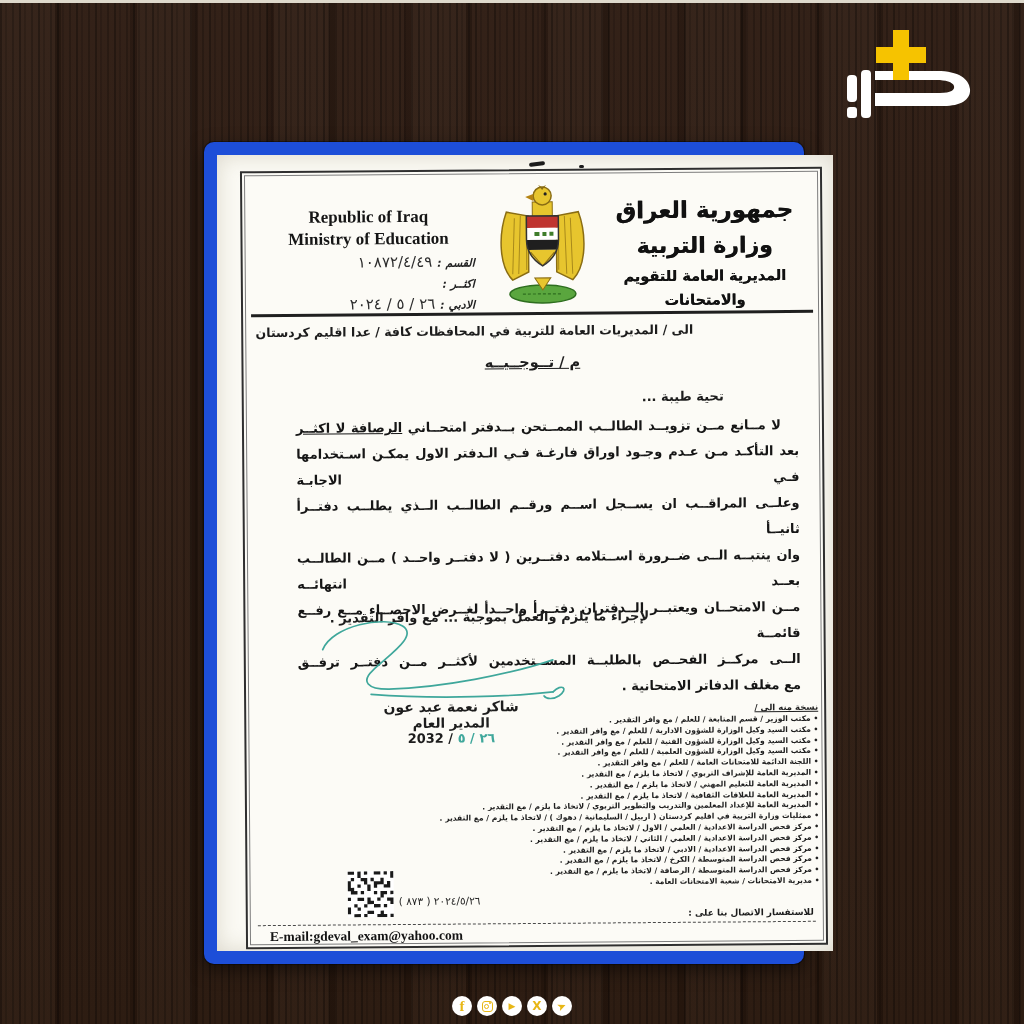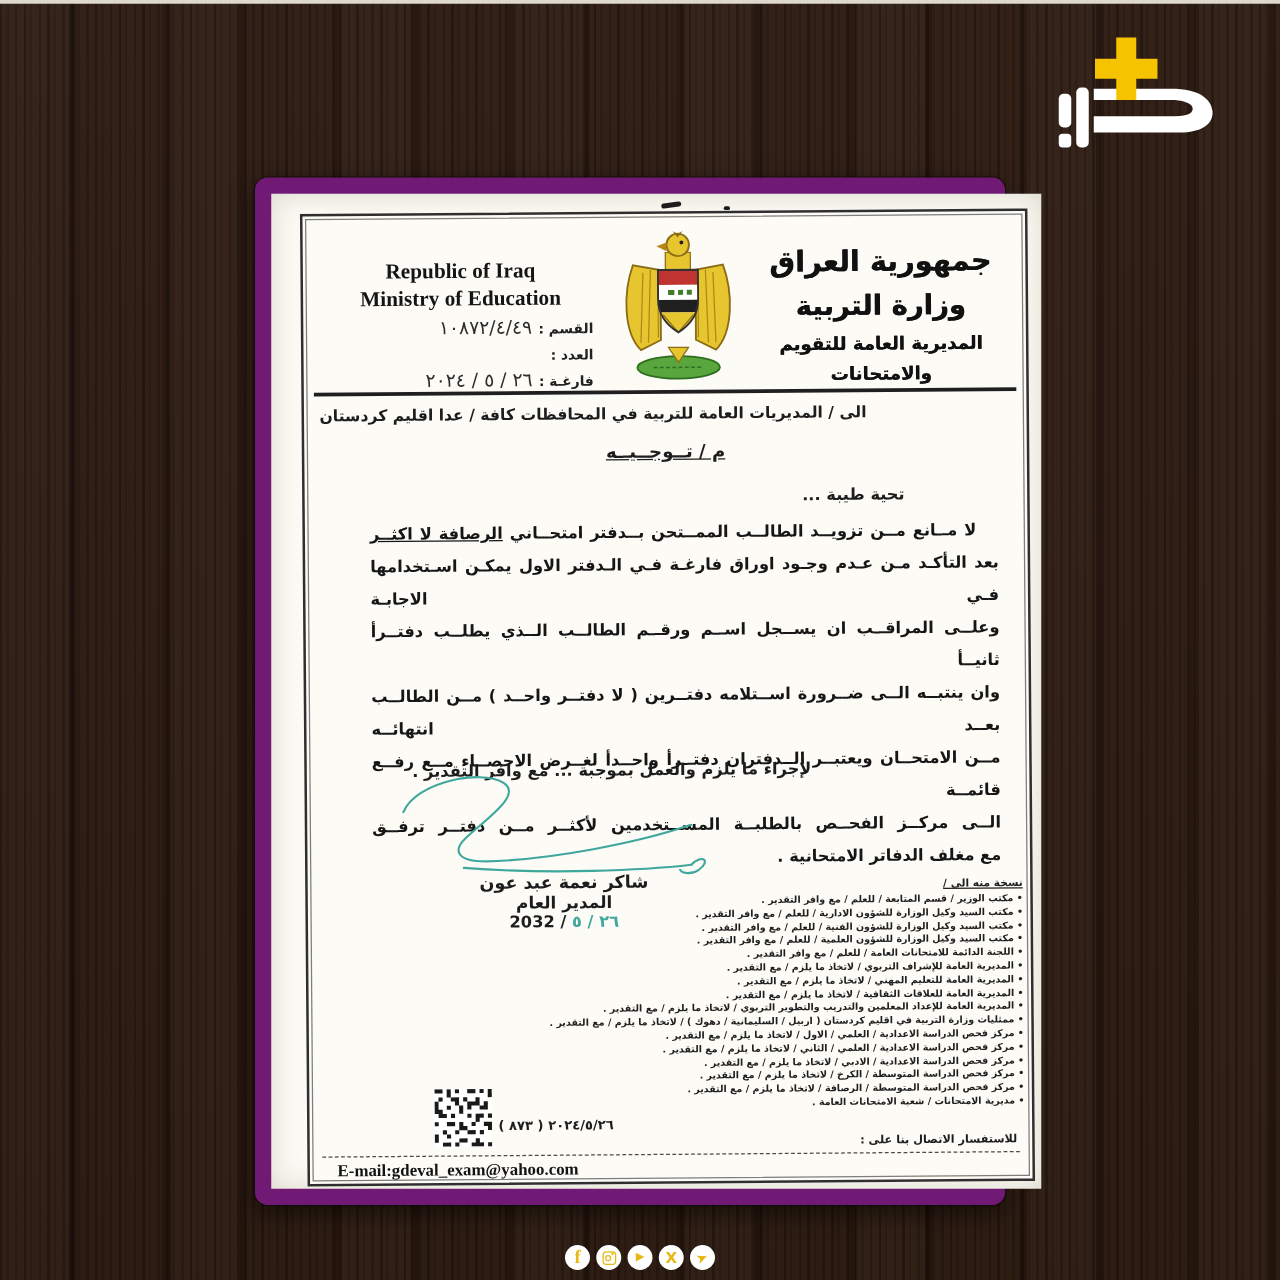--- a/index.html
+++ b/index.html
@@ -10,37 +10,37 @@
          repeating-linear-gradient(90deg, rgba(0,0,0,.28) 0 2px, rgba(0,0,0,0) 2px 5px, rgba(0,0,0,.14) 5px 7px, rgba(0,0,0,0) 7px 12px, rgba(0,0,0,.2) 12px 14px, rgba(0,0,0,0) 14px 19px),
          repeating-linear-gradient(90deg, rgba(255,235,210,.03) 0 55px, rgba(0,0,0,.18) 55px 61px, rgba(255,235,210,.015) 61px 130px, rgba(0,0,0,.12) 130px 137px),
          linear-gradient(180deg,#34211787 0%,#2a190f 100%);}
   .topline{position:absolute;left:0;top:0;width:1024px;height:3px;background:#ded9cc;}
 
   
   .logo{position:absolute;left:845px;top:26px;width:130px;height:94px;}
 
   
   .frame{position:absolute;left:204px;top:142px;width:600px;height:822px;
-         background:#701a75;border-radius:10px;box-sizing:border-box;padding:13px;
+         background:#1d4ed8;border-radius:10px;box-sizing:border-box;padding:13px;
          box-shadow:0 0 0 1px rgba(0,0,0,.35), 0 6px 18px rgba(0,0,0,.5);}
   .paper{position:relative;width:616px;height:796px;background:#fbfaf4;
          box-shadow:inset 0 0 22px rgba(110,95,60,.22);}
   .smudge{position:absolute;background:#1c1c1c;border-radius:2px;}
   .s1{left:312px;top:7px;width:16px;height:4px;transform:rotate(-8deg);}
   .s2{left:362px;top:10px;width:5px;height:3px;}
 
   .docframe{position:absolute;left:26px;top:14px;width:578px;height:774px;
             border:2px solid #2f2f2f;box-sizing:content-box;
             transform:rotate(-.45deg);background:#fcfbf6;color:#1d1d1d;}
   .docframe::before{content:"";position:absolute;inset:2px;border:1px solid #7d7d7d;pointer-events:none;}
 
   .eng{font-family:"Liberation Serif",serif;font-weight:bold;font-size:17px;line-height:22px;color:#151515;}
   .hdr-left{position:absolute;left:14px;top:34px;width:224px;text-align:center;}
   .hrow{direction:rtl;text-align:right;margin-top:2px;padding-right:6px;}
-  .lbl{font-size:11px;font-weight:bold;color:#222;}
+  .lbl{font-size:11px;font-weight:bold;color:#222;font-style:italic;}
   .hand{font-size:15px;color:#2d2d2d;letter-spacing:1px;text-align:center;}
   .emblem{position:absolute;left:240px;top:10px;}
   .hdr-right{position:absolute;right:8px;top:22px;width:216px;text-align:center;direction:rtl;color:#111;}
   .ar1{font-size:23px;font-weight:bold;line-height:36px;text-shadow:.4px 0 #111;}
   .ar2{font-size:22px;font-weight:bold;line-height:36px;text-shadow:.4px 0 #111;}
   .ar3{font-size:14.5px;font-weight:bold;line-height:24px;text-shadow:.3px 0 #111;}
   .hr{position:absolute;left:8px;right:8px;top:141px;height:2.5px;background:#1f1f1f;}
 
   .to{position:absolute;top:152px;right:128px;direction:rtl;font-size:12.5px;font-weight:bold;white-space:nowrap;}
   .subject{position:absolute;top:183px;left:0;right:0;text-align:center;direction:rtl;
@@ -60,21 +60,21 @@
   .sigdate{font-size:13px;font-weight:bold;direction:rtl;}
   .ink{color:#3fa79b;}
 
   .cc{position:absolute;top:533px;right:6px;width:408px;direction:rtl;text-align:right;color:#202020;}
   .cchead{font-size:8.5px;font-weight:bold;text-decoration:underline;margin-bottom:2px;}
   .ccitem{font-size:7.6px;line-height:10.8px;font-weight:bold;white-space:nowrap;}
   .ccitem::before{content:"• ";}
 
   .qrrow{position:absolute;left:100px;top:699px;display:flex;align-items:center;}
   .qr{background:#fff;margin-left:0;}
-  .qrcap{font-size:10.5px;font-weight:bold;margin-left:5px;margin-top:14px;letter-spacing:.5px;}
+  .qrcap{font-size:10.5px;font-weight:normal;margin-left:5px;margin-top:14px;letter-spacing:.5px;}
   .inquiry{position:absolute;right:12px;top:738px;direction:rtl;font-size:9px;font-weight:bold;}
   .dashline{position:absolute;left:10px;right:10px;top:752px;border-top:1.5px dashed #4a4a4a;}
   .email{position:absolute;left:22px;top:756px;font-family:"Liberation Serif",serif;font-weight:bold;font-size:13.5px;color:#131313;}
 
   
   .footer{position:absolute;left:0;right:0;bottom:8px;display:flex;justify-content:center;align-items:center;gap:5px;}
   .sicon{width:20px;height:20px;border-radius:50%;background:#fff;display:flex;align-items:center;justify-content:center;}
   .g{color:#e8b716;font-weight:bold;font-size:12px;line-height:1;}
   .fb .g{font-family:"Liberation Serif",serif;font-size:15px;}
   .yt .g{font-size:9px;}
@@ -114,24 +114,24 @@
       <div class="docframe">
 
         <div class="hdr-left">
           <div class="eng">Republic of Iraq</div>
           <div class="eng">Ministry of Education</div>
           <div class="hrow">
             <span class="lbl">القسم :</span>
             <span class="hand" dir="ltr">١٠٨٧٢/٤/٤٩</span>
           </div>
           <div class="hrow">
-            <span class="lbl">العدد :</span>
+            <span class="lbl">اكثــر :</span>
           </div>
           <div class="hrow">
-            <span class="lbl">فارغـة :</span>
+            <span class="lbl">الادبي :</span>
             <span class="hand">٢٦ / ٥ / ٢٠٢٤</span>
           </div>
         </div>
 
         <svg class="emblem" width="120" height="128" viewBox="0 0 120 126">
           <defs>
               <clipPath id="shieldclip">
                 <path d="M44,34 h32 v24 c0,13 -8,21 -16,26 c-8,-5 -16,-13 -16,-26 z"></path>
               </clipPath>
             </defs>

